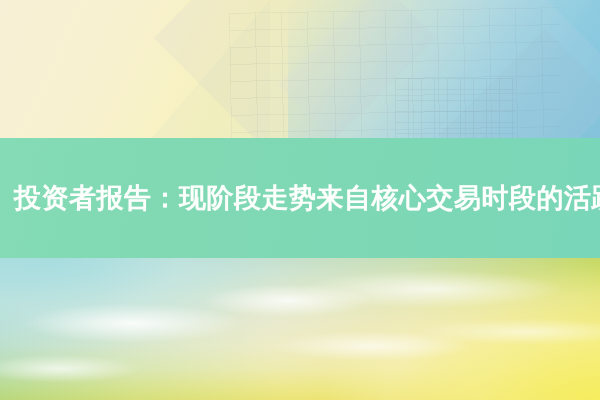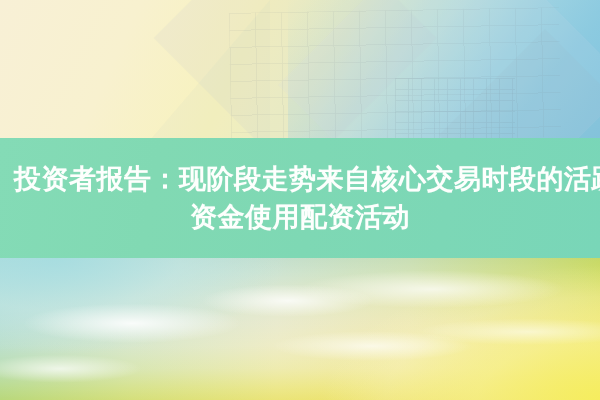--- a/index.html
+++ b/index.html
@@ -237,16 +237,15 @@
 
   <div class="bg-lower"></div>
   <div class="bg-lower-cyan"></div>
   <div class="bg-lower-yellow"></div>
   <div class="bg-clouds"></div>
 
   <div class="band-hairline"></div>
 
   <div class="title-band">
     <div class="title-line title-line-1">投资者报告：现阶段走势来自核心交易时段的活跃</div>
-    <div class="title-line title-line-2">资金使用配资活动</div>
   </div>
 
 </div>
 
 </body></html>

